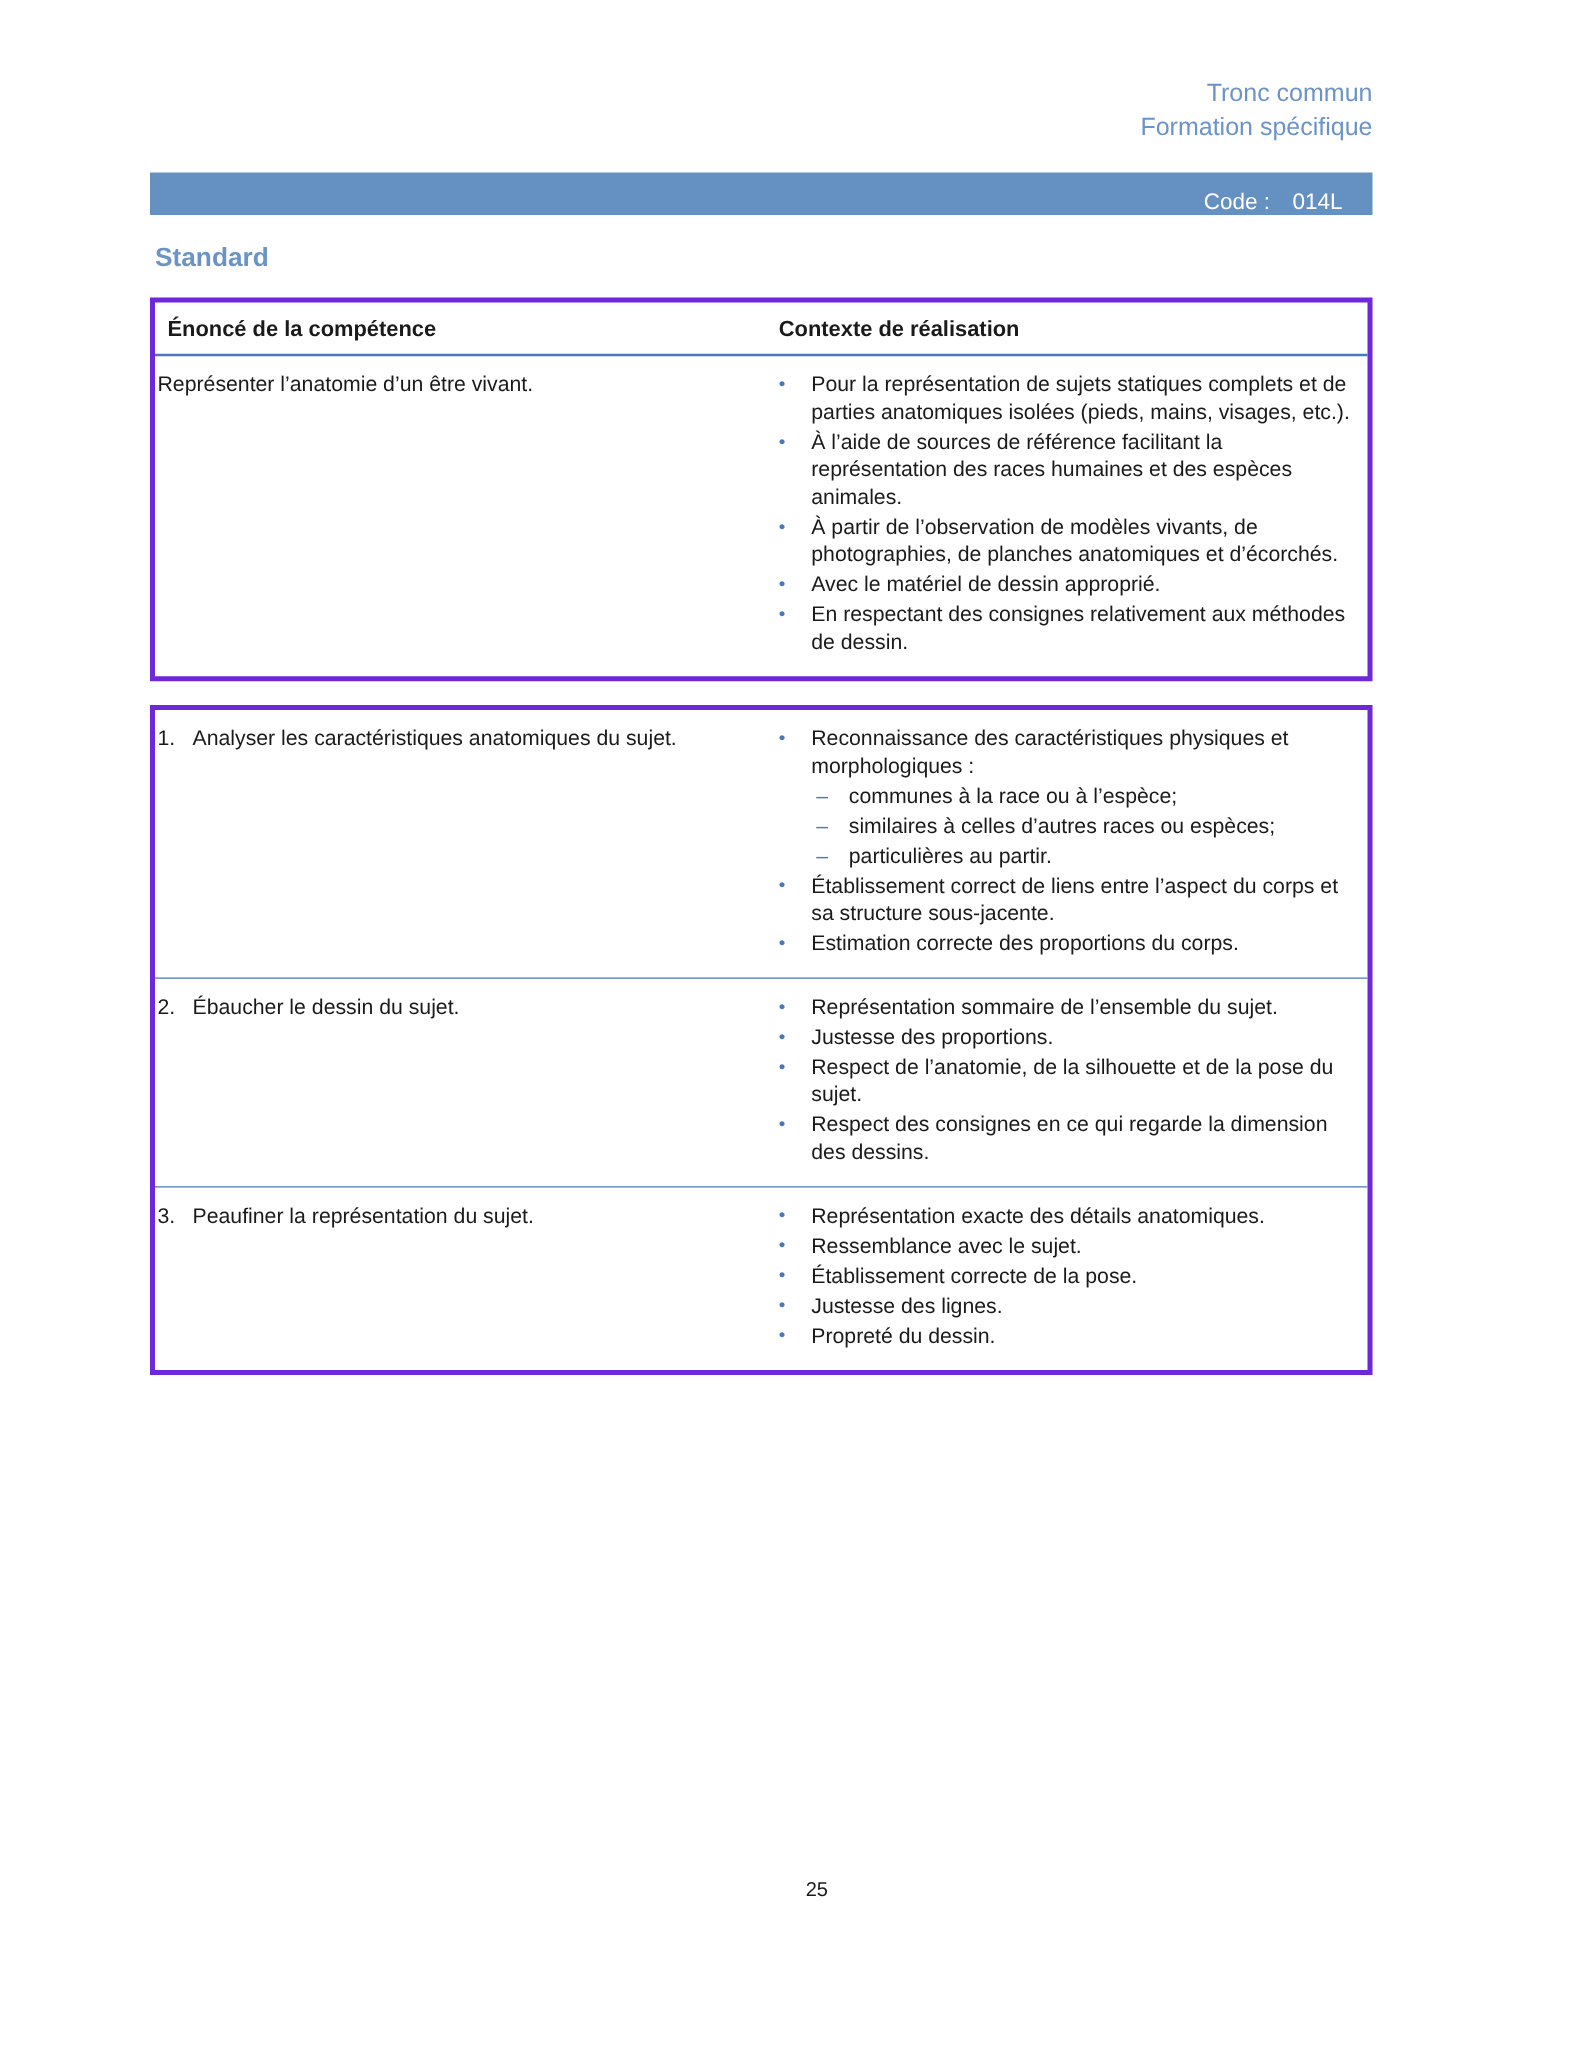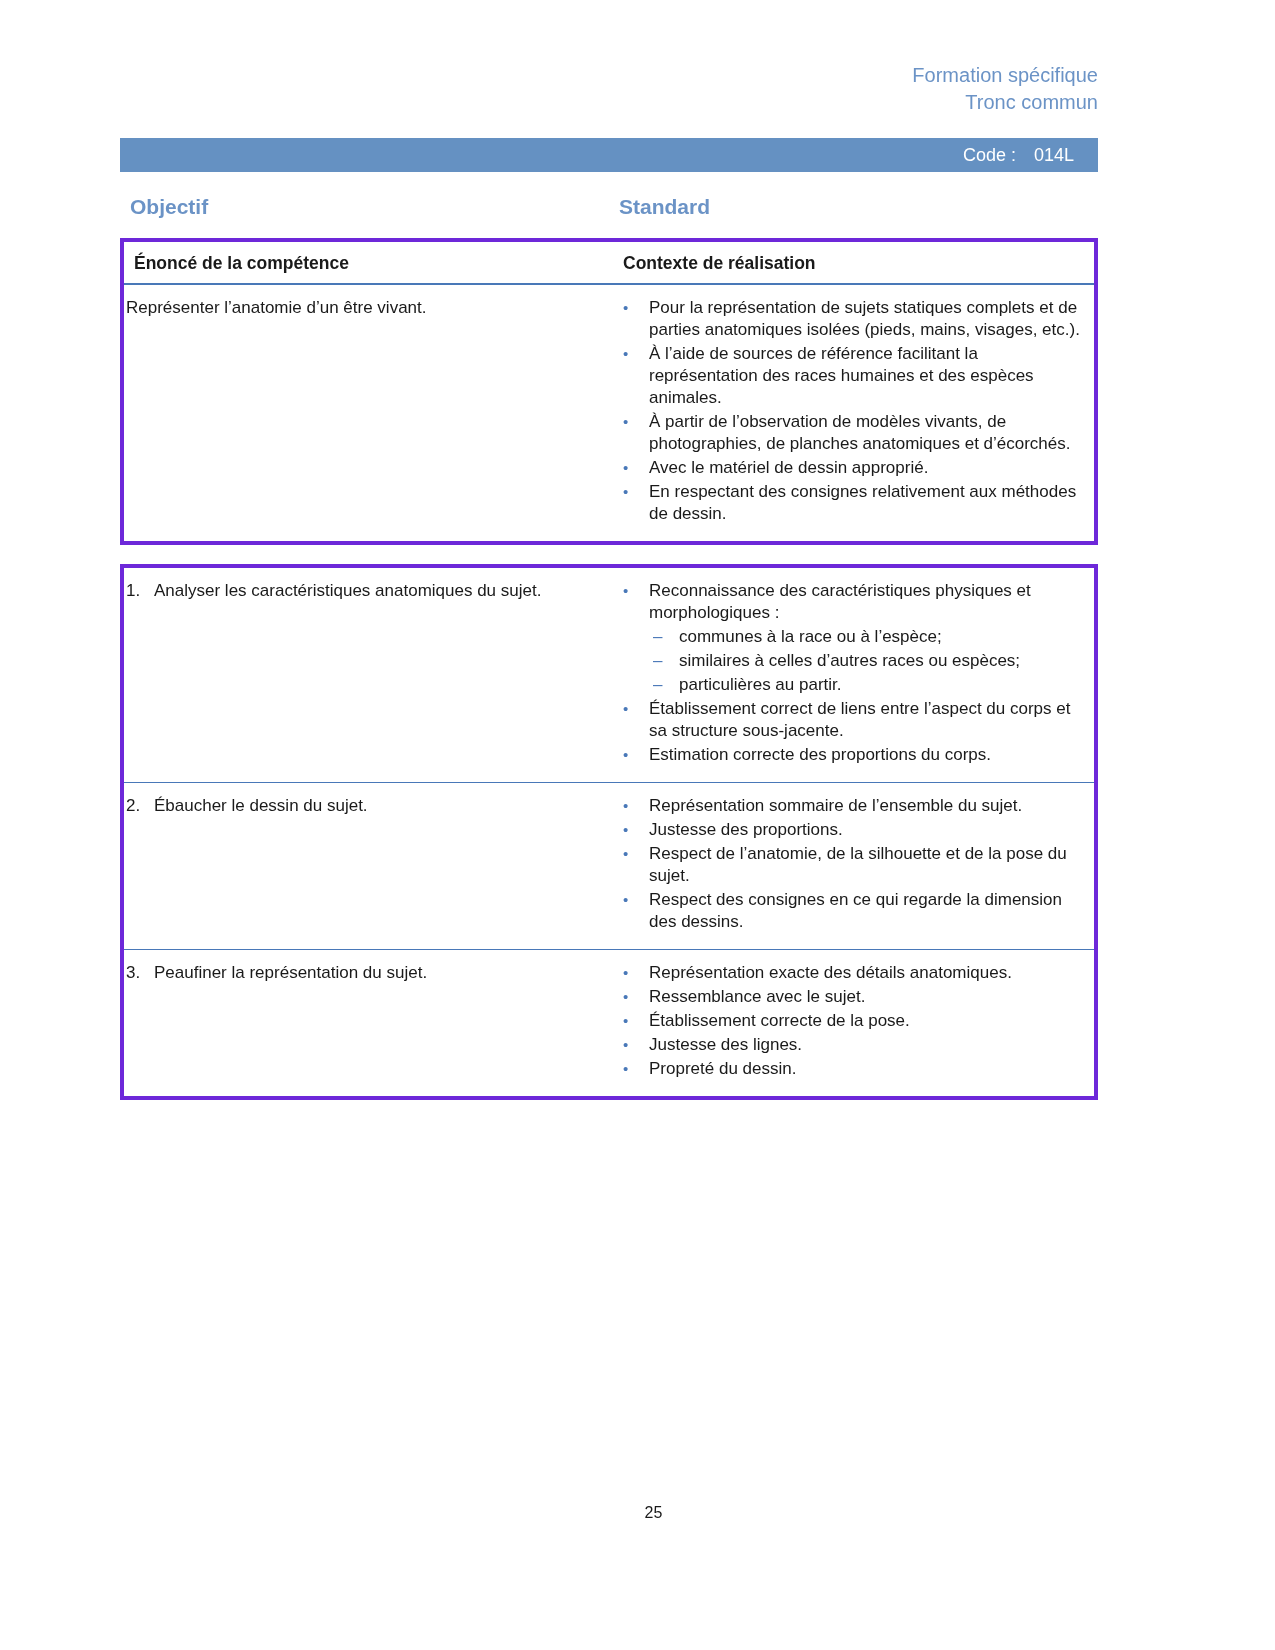--- a/index.html
+++ b/index.html
@@ -26,21 +26,21 @@
     line-height: 27px;
   }
   
   .code-banner {
     margin-top: 22px;
     height: 34px;
     background: #6591c2;
     color: #ffffff;
     display: flex;
     justify-content: flex-end;
-    align-items: center;
+    align-items: flex-end;
     padding-right: 24px;
     font-size: 18px;
   }
   .code-banner .code-label { margin-right: 18px; }
   
   .two-col {
     display: grid;
     grid-template-columns: 495px 1fr;
   }
   .section-titles {
@@ -99,31 +99,30 @@
     font-size: 16px;
   }
 </style>
 </head>
 <body>
 
 <div class="page">
   <div class="content">
 
     <div class="doc-header">
+      <div>Tronc commun</div>
       <div>Formation spécifique</div>
-      <div>Tronc commun</div>
     </div>
 
     <div class="code-banner">
       <span class="code-label">Code :</span>
       <span class="code-value">014L</span>
     </div>
 
     <div class="section-titles two-col">
-      <div class="col-l">Objectif</div>
       <div class="col-r">Standard</div>
     </div>
 
     <div class="comp-table">
       <div class="t-head two-col">
         <div class="col-l">Énoncé de la compétence</div>
         <div class="col-r">Contexte de réalisation</div>
       </div>
       <div class="t-row two-col">
         <div class="col-l">Représenter l’anatomie d’un être vivant.</div>

